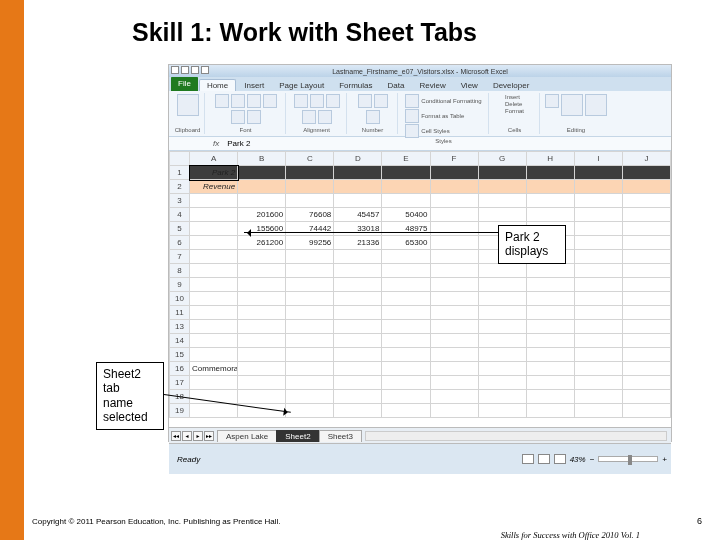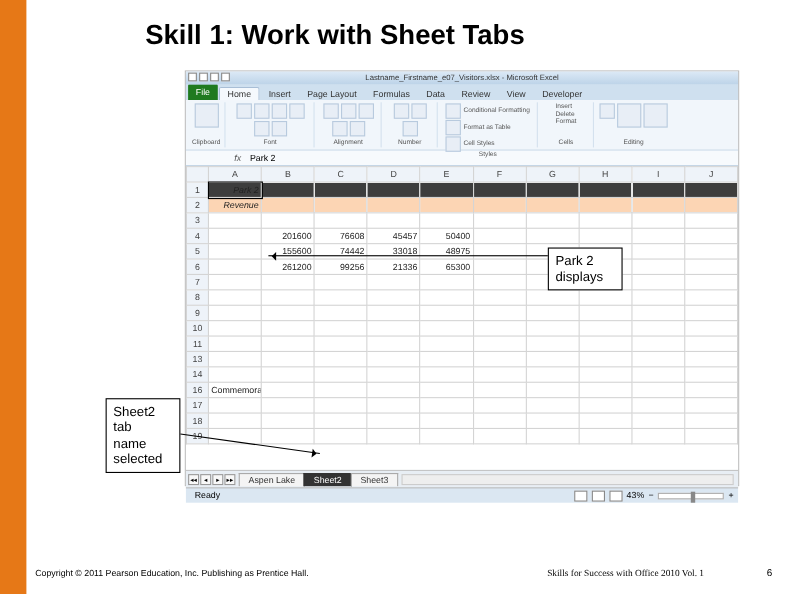--- a/index.html
+++ b/index.html
@@ -174,29 +174,30 @@
     margin-right: -1px;
     color: #333;
   }
   .sheet-tab.selected {
     background: #333;
     color: #fff;
     border-color: #333;
   }
   .hscroll { flex:1; height:10px; margin:0 4px; background:#eee; border:1px solid #ccc; }
   .statusbar {
-    height: 14px;
+    height: 31px;
     background: #dbe7f2;
     border-top: 1px solid #bbb;
     display: flex;
     align-items: center;
     justify-content: flex-start;
     font-size: 8px;
     padding: 0 4px;
     gap: 4px;
+    font-style: italic;
   }
   .zoom-slider { width:60px; height:6px; background:#fff; border:1px solid #aaa; position:relative; }
   .zoom-slider .thumb { position:absolute; left:50%; top:-2px; width:4px; height:10px; background:#888; }
   
   .callout {
     position: absolute;
     background: #fff;
     border: 1px solid #000;
     padding: 4px 6px;
     font-size: 12px;
@@ -221,22 +222,23 @@
   }
   
   .copyright {
     position: absolute;
     left: 32px; bottom: 14px;
     font-size: 8px;
     color: #000;
   }
   .booktitle {
     position: absolute;
-    right: 80px; bottom: 14px;
+    right: 80px; bottom: 0;
     font-size: 8.5px;
+    font-style: italic;
     font-family: "Times New Roman", serif;
     text-align: right;
   }
   .pagenum {
     position: absolute;
     right: 18px; bottom: 14px;
     font-size: 9px;
   }
 </style>
 </head>
@@ -537,20 +539,33 @@
             <td class=""></td>
             <td class=""></td>
             <td class=""></td>
             <td class=""></td>
             <td class=""></td>
             <td class=""></td>
             <td class=""></td>
             <td class=""></td>
           </tr>
           <tr>
+            <th class="rowh">15</th>
+            <td class=""></td>
+            <td class=""></td>
+            <td class=""></td>
+            <td class=""></td>
+            <td class=""></td>
+            <td class=""></td>
+            <td class=""></td>
+            <td class=""></td>
+            <td class=""></td>
+            <td class=""></td>
+          </tr>
+          <tr>
             <th class="rowh">16</th>
             <td class="textcell">Commemoration date:</td>
             <td class=""></td>
             <td class=""></td>
             <td class=""></td>
             <td class=""></td>
             <td class=""></td>
             <td class=""></td>
             <td class=""></td>
             <td class=""></td>

